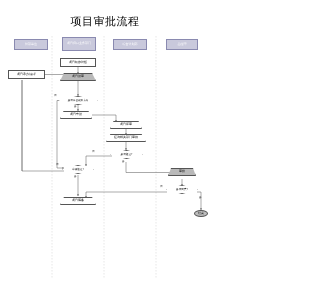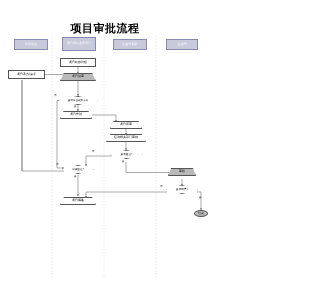--- a/index.html
+++ b/index.html
@@ -4,23 +4,23 @@
 <style>
   html,body{margin:0;padding:0;}
   body{
     width:210px;height:297px;
     background:#ffffff;
     font-family:"DejaVu Sans","Liberation Sans",sans-serif;
     overflow:hidden;
     position:relative;
   }
   #page-title{
-    position:absolute;left:0;top:21px;width:210px;
+    position:absolute;left:0;top:14px;width:210px;
     text-align:center;
-    font-size:11px;font-weight:bold;color:#000;
+    font-size:11px;font-weight:normal;color:#000;
     letter-spacing:.5px;
   }
   #canvas{position:absolute;left:0;top:0;width:210px;height:297px;}
   .lane-head{
     position:absolute;
     height:11px;
     border:1px solid #8a8ab0;
     background:#c9c9dc;
     color:#ffffff;
     font-size:3px;

